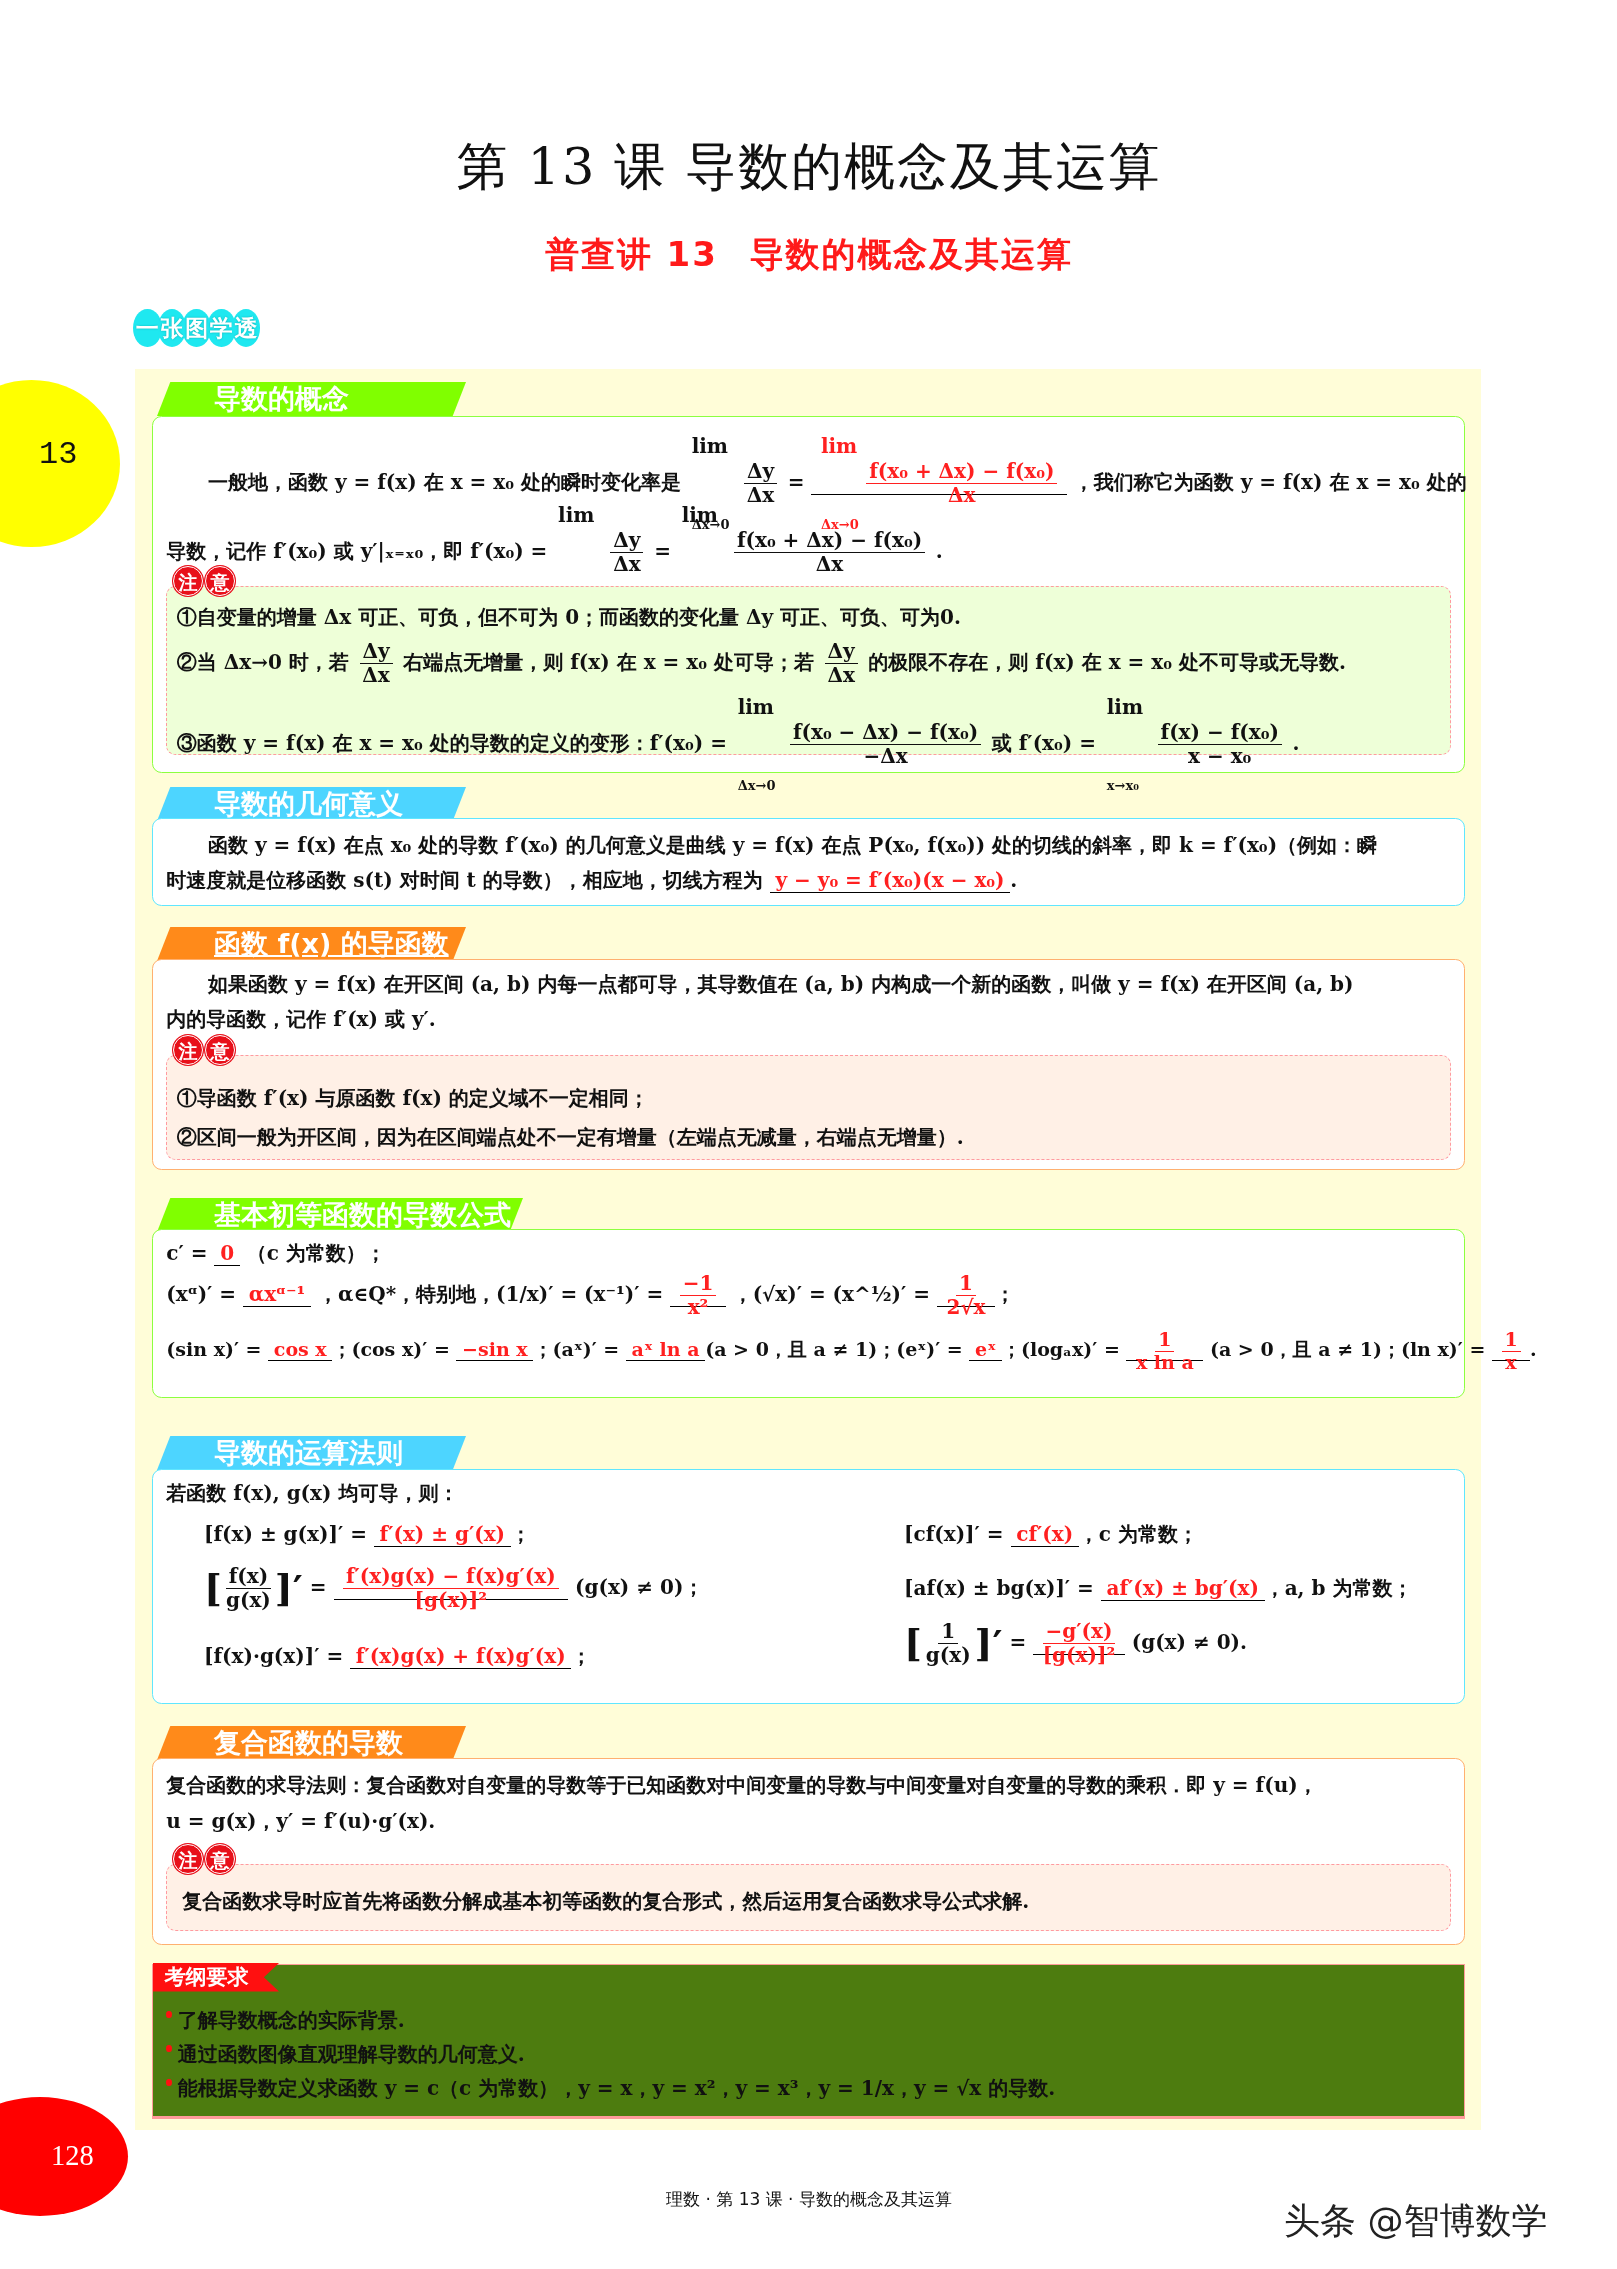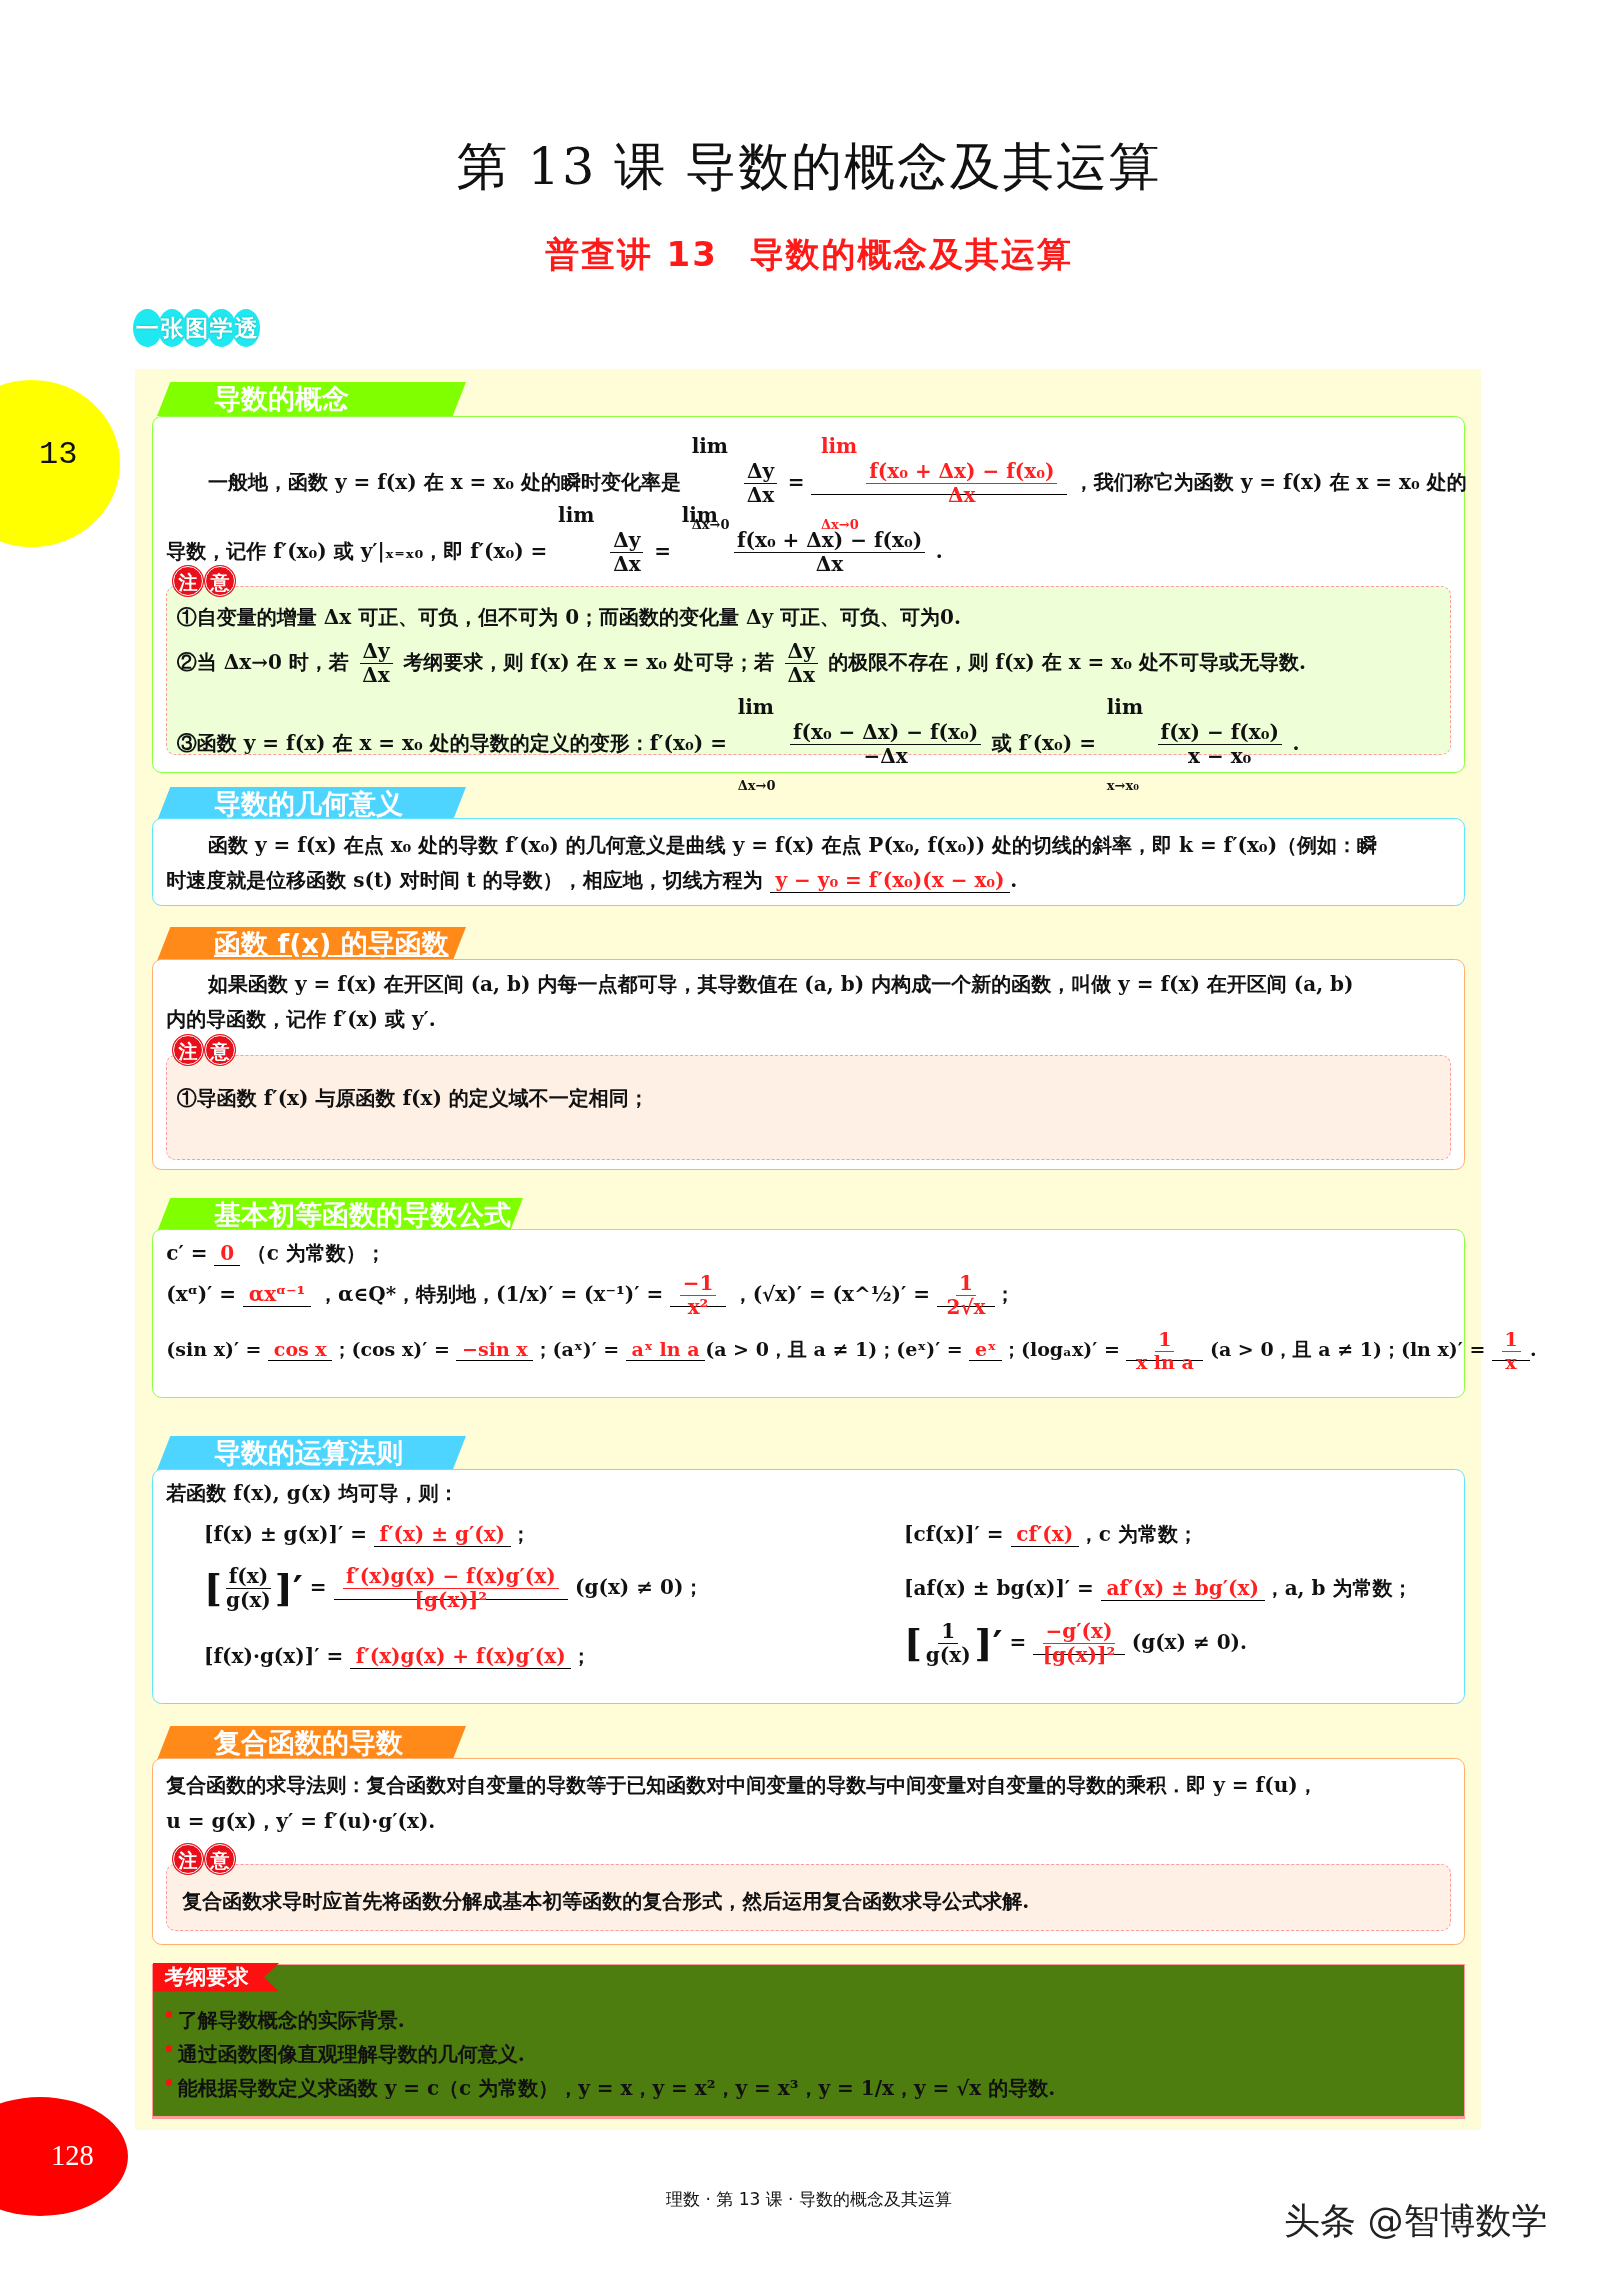--- a/index.html
+++ b/index.html
@@ -120,21 +120,21 @@
         <span>注</span>
         <span>意</span>
       </div>
     <div class="line" style="left:9.5px; top:17px;">①自变量的增量 Δx 可正、可负，但不可为 0；而函数的变化量 Δy 可正、可负、可为0.</div>
     <div class="line" style="left:9.5px; top:53px;">
       <span>②当 Δx→0 时，若</span>
       <span class="frac">
           <span class="num">Δy</span>
           <span>Δx</span>
         </span>
-      <span>考纲要求，则 f(x) 在 x = x₀ 处可导；若</span>
+      <span>右端点无增量，则 f(x) 在 x = x₀ 处可导；若</span>
       <span class="frac">
           <span class="num">Δy</span>
           <span>Δx</span>
         </span>
       <span>的极限不存在，则 f(x) 在 x = x₀ 处不可导或无导数.</span>
     </div>
     <div class="line" style="left:9.5px; top:110px;">
       <span>③函数 y = f(x) 在 x = x₀ 处的导数的定义的变形：f′(x₀) =</span>
       <span class="lim">
           <span>lim</span>
@@ -169,20 +169,21 @@
 <div class="tab orange" style="left:157px; top:927px; width:309px;text-decoration:underline;">函数 f(x) 的导函数</div>
 <div class="box orange" style="top:959px; height:211px;">
   <div class="line indent" style="top:11.4px;">如果函数 y = f(x) 在开区间 (a, b) 内每一点都可导，其导数值在 (a, b) 内构成一个新的函数，叫做 y = f(x) 在开区间 (a, b)</div>
   <div class="line" style="top:46px;">内的导函数，记作 f′(x) 或 y′.</div>
   <div class="note pink" style="top:95px; height:105px;">
     <div class="note-badge">
         <span>注</span>
         <span>意</span>
       </div>
     <div class="line" style="left:9.5px; top:28.5px;">①导函数 f′(x) 与原函数 f(x) 的定义域不一定相同；</div>
+    <div class="line" style="left:9.5px; top:68px;">②区间一般为开区间，因为在区间端点处不一定有增量（左端点无减量，右端点无增量）.</div>
   </div>
 </div>
 
 <div class="tab green" style="left:157px; top:1198px; width:366px;">基本初等函数的导数公式</div>
 <div class="box green" style="top:1229px; height:169px;">
   <div class="line" style="top:9.5px;">
     <span>c′ =</span>
     <span class="uline red">0</span>
     <span>（c 为常数）；</span>
   </div>

